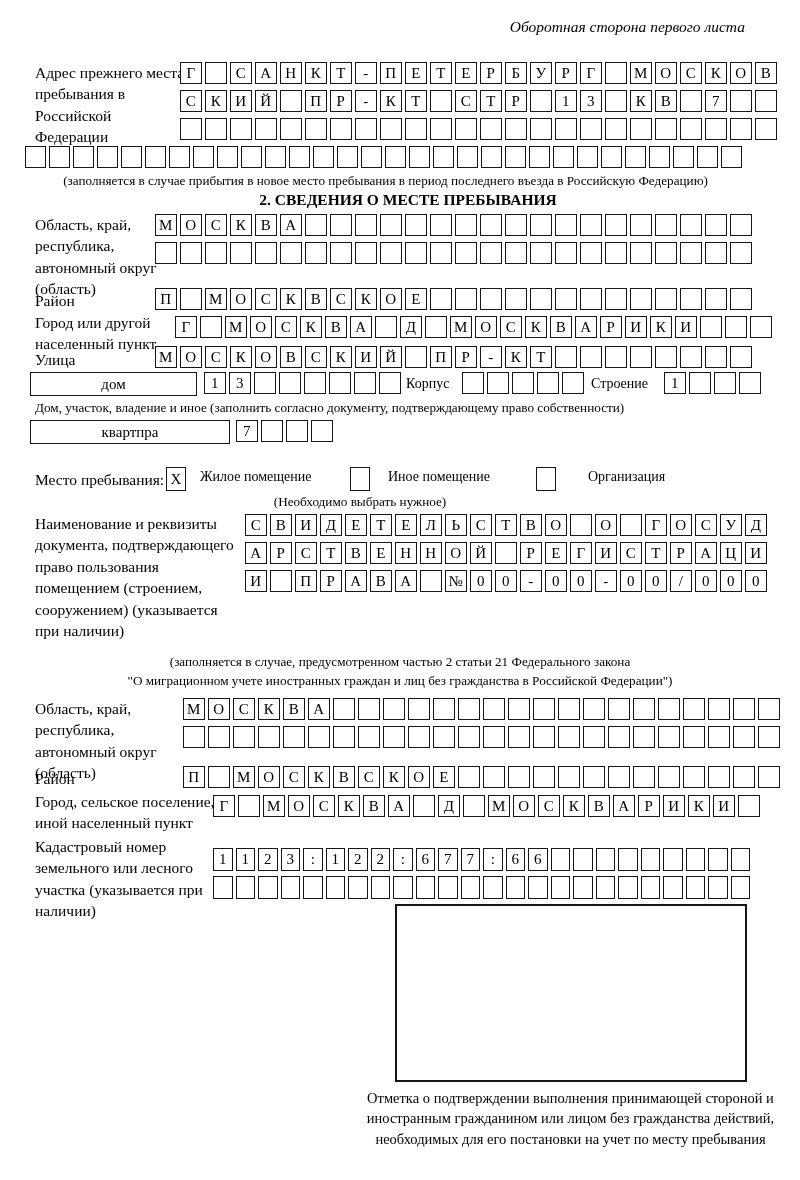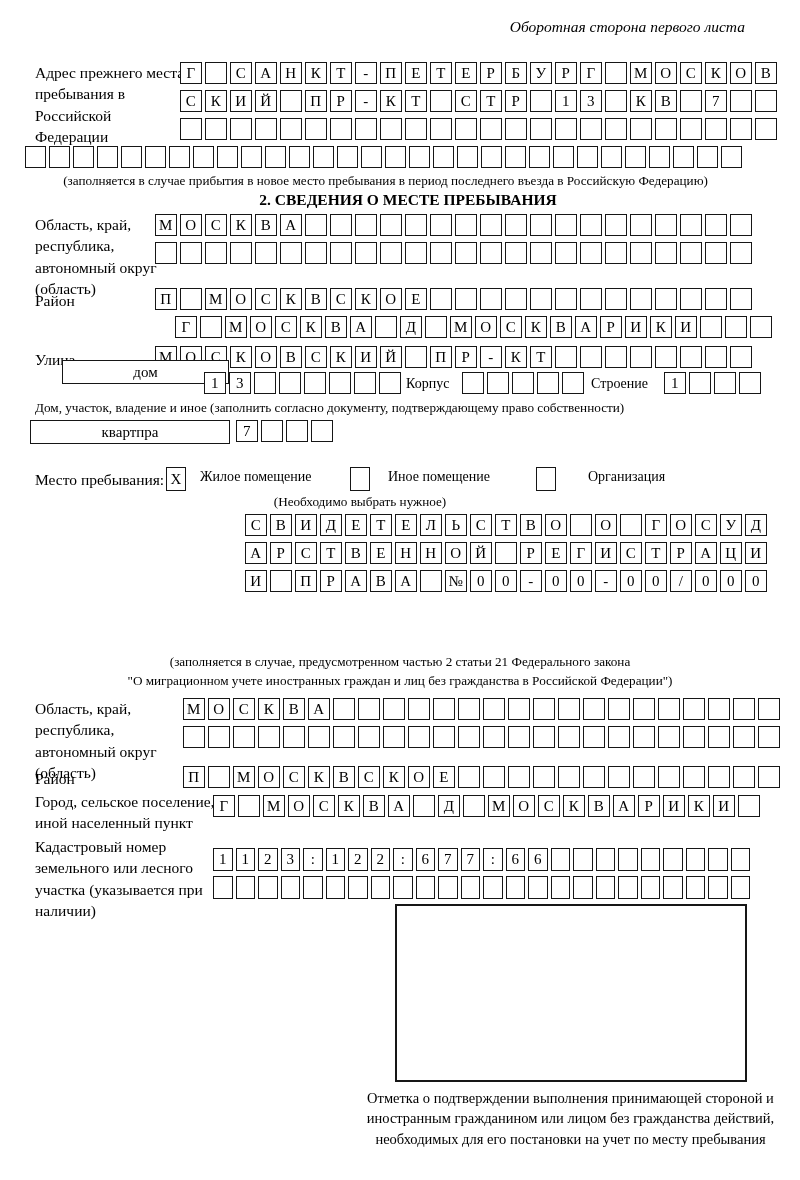--- a/index.html
+++ b/index.html
@@ -224,20 +224,21 @@
       <span class="cell"></span>
       <span class="cell"></span>
       <span class="cell"></span>
       <span class="cell"></span>
       <span class="cell"></span>
       <span class="cell"></span>
       <span class="cell"></span>
       <span class="cell"></span>
     </div>
 
+  <div class="abs lbl" style="left:35px;top:312px;width:152px;">Город или другой населенный пункт</div>
   <div class="cells" style="left:175px;top:316px;">
       <span class="cell">Г</span>
       <span class="cell"></span>
       <span class="cell">М</span>
       <span class="cell">О</span>
       <span class="cell">С</span>
       <span class="cell">К</span>
       <span class="cell">В</span>
       <span class="cell">А</span>
       <span class="cell"></span>
@@ -279,21 +280,21 @@
       <span class="cell"></span>
       <span class="cell"></span>
       <span class="cell"></span>
       <span class="cell"></span>
       <span class="cell"></span>
       <span class="cell"></span>
       <span class="cell"></span>
       <span class="cell"></span>
     </div>
 
-  <div class="widebox" style="left:30px;top:360px;width:167px;margin-left:32px;">
+  <div class="widebox" style="left:30px;top:372px;width:167px;">
     <span>дом</span>
   </div>
   <div class="cells" style="left:204px;top:372px;">
       <span class="cell">1</span>
       <span class="cell">3</span>
       <span class="cell"></span>
       <span class="cell"></span>
       <span class="cell"></span>
       <span class="cell"></span>
       <span class="cell"></span>
@@ -328,20 +329,21 @@
 
   <div class="abs lbl" style="left:35px;top:469px;">Место пребывания:</div>
   <div class="cbox" style="left:166px;top:467px;">X</div>
   <div class="ilabel" style="left:200px;top:469px;">Жилое помещение</div>
   <div class="cbox" style="left:350px;top:467px;"></div>
   <div class="ilabel" style="left:388px;top:469px;">Иное помещение</div>
   <div class="cbox" style="left:536px;top:467px;"></div>
   <div class="ilabel" style="left:588px;top:469px;">Организация</div>
   <div class="abs cap center" style="left:0;top:493px;width:720px;">(Необходимо выбрать нужное)</div>
 
+  <div class="abs lbl" style="left:35px;top:513px;width:207px;">Наименование и реквизиты документа, подтверждающего право пользования помещением (строением, сооружением) (указывается при наличии)</div>
   <div class="cells" style="left:245px;top:514px;">
       <span class="cell">С</span>
       <span class="cell">В</span>
       <span class="cell">И</span>
       <span class="cell">Д</span>
       <span class="cell">Е</span>
       <span class="cell">Т</span>
       <span class="cell">Е</span>
       <span class="cell">Л</span>
       <span class="cell">Ь</span>

